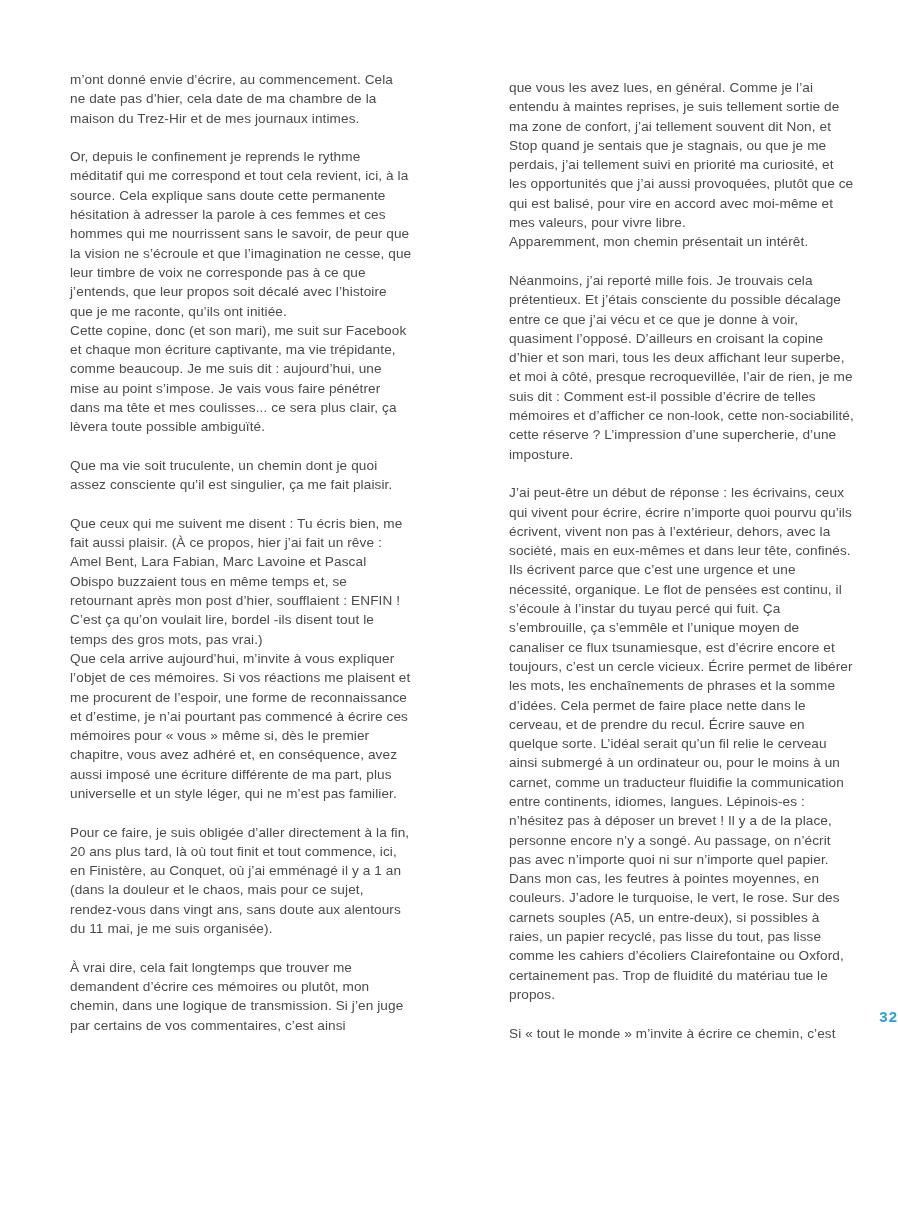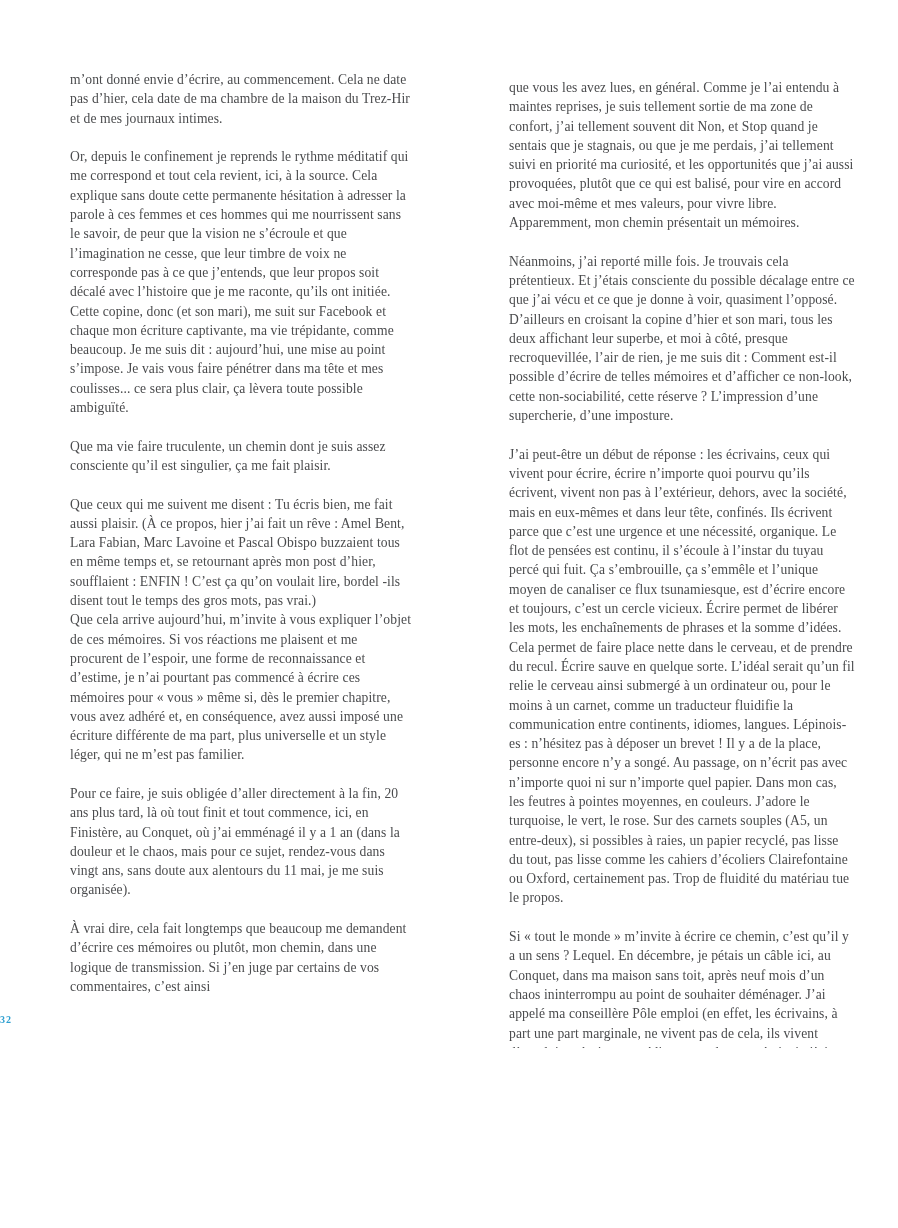--- a/index.html
+++ b/index.html
@@ -6,21 +6,21 @@
     margin: 0;
     padding: 0;
     background: #ffffff;
   }
   .page {
     position: relative;
     width: 898px;
     height: 1048px;
     background: #ffffff;
     overflow: hidden;
-    font-family: Liberation Serif, serif;
+    font-family: Liberation Sans, sans-serif;
   }
   .text-column {
     position: absolute;
     top: 70px;
     font-size: 13.6px;
     line-height: 19.3px;
     color: #4a4b4d;
     text-align: left;
     letter-spacing: 0.1px;
   }
@@ -29,41 +29,41 @@
   p.para {
     margin: 0;
     padding: 0;
   }
   p.para.spaced { margin-top: 19.3px; }
   .page-number {
     position: absolute;
     left: 0;
     right: 0;
     bottom: 23px;
-    text-align: left;
-    font-size: 10px;
+    text-align: right;
+    font-size: 15px;
     font-weight: bold;
     letter-spacing: 1px;
   }
 </style>
 </head>
 <body>
 
 <div class="page" style="background: rgb(255, 255, 255);">
   <div class="text-column col-left" style="color: rgb(74, 75, 77);">
       <p class="para">m’ont donné envie d’écrire, au commencement. Cela ne date pas d’hier, cela date de ma chambre de la maison du Trez-Hir et de mes journaux intimes.</p>
       <p class="para spaced">Or, depuis le confinement je reprends le rythme méditatif qui me correspond et tout cela revient, ici, à la source. Cela explique sans doute cette permanente hésitation à adresser la parole à ces femmes et ces hommes qui me nourrissent sans le savoir, de peur que la vision ne s’écroule et que l’imagination ne cesse, que leur timbre de voix ne corresponde pas à ce que j’entends, que leur propos soit décalé avec l’histoire que je me raconte, qu’ils ont initiée.</p>
       <p class="para">Cette copine, donc (et son mari), me suit sur Facebook et chaque mon écriture captivante, ma vie trépidante, comme beaucoup. Je me suis dit : aujourd’hui, une mise au point s’impose. Je vais vous faire pénétrer dans ma tête et mes coulisses... ce sera plus clair, ça lèvera toute possible ambiguïté.</p>
-      <p class="para spaced">Que ma vie faire truculente, un chemin dont je suis assez consciente qu’il est singulier, ça me fait plaisir.</p>
+      <p class="para spaced">Que ma vie soit truculente, un chemin dont je quoi assez consciente qu’il est singulier, ça me fait plaisir.</p>
       <p class="para spaced">Que ceux qui me suivent me disent : Tu écris bien, me fait aussi plaisir. (À ce propos, hier j’ai fait un rêve : Amel Bent, Lara Fabian, Marc Lavoine et Pascal Obispo buzzaient tous en même temps et, se retournant après mon post d’hier, soufflaient : ENFIN ! C’est ça qu’on voulait lire, bordel -ils disent tout le temps des gros mots, pas vrai.)</p>
       <p class="para">Que cela arrive aujourd’hui, m’invite à vous expliquer l’objet de ces mémoires. Si vos réactions me plaisent et me procurent de l’espoir, une forme de reconnaissance et d’estime, je n’ai pourtant pas commencé à écrire ces mémoires pour « vous » même si, dès le premier chapitre, vous avez adhéré et, en conséquence, avez aussi imposé une écriture différente de ma part, plus universelle et un style léger, qui ne m’est pas familier.</p>
       <p class="para spaced">Pour ce faire, je suis obligée d’aller directement à la fin, 20 ans plus tard, là où tout finit et tout commence, ici, en Finistère, au Conquet, où j’ai emménagé il y a 1 an (dans la douleur et le chaos, mais pour ce sujet, rendez-vous dans vingt ans, sans doute aux alentours du 11 mai, je me suis organisée).</p>
-      <p class="para spaced">À vrai dire, cela fait longtemps que beaucoup me demandent d’écrire ces mémoires ou plutôt, mon chemin, dans une logique de transmission. Si j’en juge par certains de vos commentaires, c’est ainsi</p>
+      <p class="para spaced">À vrai dire, cela fait longtemps que trouver me demandent d’écrire ces mémoires ou plutôt, mon chemin, dans une logique de transmission. Si j’en juge par certains de vos commentaires, c’est ainsi</p>
     </div>
   <div class="text-column col-right" style="color: rgb(74, 75, 77);">
       <p class="para">que vous les avez lues, en général. Comme je l’ai entendu à maintes reprises, je suis tellement sortie de ma zone de confort, j’ai tellement souvent dit Non, et Stop quand je sentais que je stagnais, ou que je me perdais, j’ai tellement suivi en priorité ma curiosité, et les opportunités que j’ai aussi provoquées, plutôt que ce qui est balisé, pour vire en accord avec moi-même et mes valeurs, pour vivre libre.</p>
-      <p class="para">Apparemment, mon chemin présentait un mémoires.</p>
+      <p class="para">Apparemment, mon chemin présentait un intérêt.</p>
       <p class="para spaced">Néanmoins, j’ai reporté mille fois. Je trouvais cela prétentieux. Et j’étais consciente du possible décalage entre ce que j’ai vécu et ce que je donne à voir, quasiment l’opposé. D’ailleurs en croisant la copine d’hier et son mari, tous les deux affichant leur superbe, et moi à côté, presque recroquevillée, l’air de rien, je me suis dit : Comment est-il possible d’écrire de telles mémoires et d’afficher ce non-look, cette non-sociabilité, cette réserve ? L’impression d’une supercherie, d’une imposture.</p>
       <p class="para spaced">J’ai peut-être un début de réponse : les écrivains, ceux qui vivent pour écrire, écrire n’importe quoi pourvu qu’ils écrivent, vivent non pas à l’extérieur, dehors, avec la société, mais en eux-mêmes et dans leur tête, confinés. Ils écrivent parce que c’est une urgence et une nécessité, organique. Le flot de pensées est continu, il s’écoule à l’instar du tuyau percé qui fuit. Ça s’embrouille, ça s’emmêle et l’unique moyen de canaliser ce flux tsunamiesque, est d’écrire encore et toujours, c’est un cercle vicieux. Écrire permet de libérer les mots, les enchaînements de phrases et la somme d’idées. Cela permet de faire place nette dans le cerveau, et de prendre du recul. Écrire sauve en quelque sorte. L’idéal serait qu’un fil relie le cerveau ainsi submergé à un ordinateur ou, pour le moins à un carnet, comme un traducteur fluidifie la communication entre continents, idiomes, langues. Lépinois-es : n’hésitez pas à déposer un brevet ! Il y a de la place, personne encore n’y a songé. Au passage, on n’écrit pas avec n’importe quoi ni sur n’importe quel papier. Dans mon cas, les feutres à pointes moyennes, en couleurs. J’adore le turquoise, le vert, le rose. Sur des carnets souples (A5, un entre-deux), si possibles à raies, un papier recyclé, pas lisse du tout, pas lisse comme les cahiers d’écoliers Clairefontaine ou Oxford, certainement pas. Trop de fluidité du matériau tue le propos.</p>
       <p class="para spaced">Si « tout le monde » m’invite à écrire ce chemin, c’est qu’il y a un sens ? Lequel. En décembre, je pétais un câble ici, au Conquet, dans ma maison sans toit, après neuf mois d’un chaos ininterrompu au point de souhaiter déménager. J’ai appelé ma conseillère Pôle emploi (en effet, les écrivains, à part une part marginale, ne vivent pas de cela, ils vivent d’emplois précaires et médiocres, et devenue écrivain j’ai découvert la précarité et la médiocrité, même si c’est un choix de ma part, ce</p>
     </div>
   <div class="page-number" style="color: rgb(45, 159, 208);">32</div>
 </div>
 
 </body></html>

